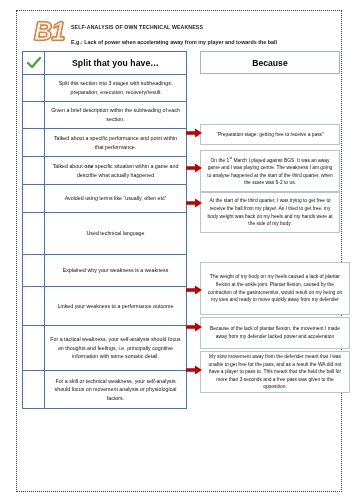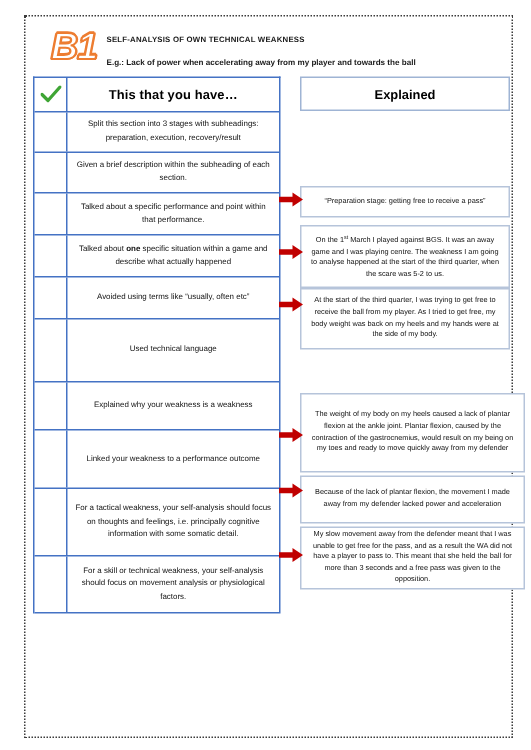--- a/index.html
+++ b/index.html
@@ -159,21 +159,21 @@
   </div>
 
   <div class="checklist">
 
     <div class="row head">
       <div class="cell-check">
         <svg class="tick" width="14" height="12" viewBox="0 0 14 12">
           <path d="M1 6 L5 10 L13 1" stroke="#3FA535" stroke-width="2.2" fill="none" stroke-linecap="round" stroke-linejoin="round"></path>
         </svg>
       </div>
-      <div class="cell-text">This that you have…</div>
+      <div class="cell-text">Split that you have…</div>
     </div>
 
     <div class="row" style="min-height:27px">
       <div class="cell-check"></div>
       <div class="cell-text">Split this section into 3 stages with subheadings: preparation, execution, recovery/result</div>
     </div>
 
     <div class="row" style="min-height:27px">
       <div class="cell-check"></div>
       <div class="cell-text">Given a brief description within the subheading of each section.</div>
@@ -216,21 +216,21 @@
       <div class="cell-text">For a tactical weakness, your self-analysis should focus on thoughts and feelings, i.e. principally cognitive information with some somatic detail.</div>
     </div>
 
     <div class="row" style="min-height:38px">
       <div class="cell-check"></div>
       <div class="cell-text">For a skill or technical weakness, your self-analysis should focus on movement analysis or physiological factors.</div>
     </div>
 
   </div>
 
-  <div class="examples-head">Explained</div>
+  <div class="examples-head">Because</div>
 
   <div class="ex-box" style="left:200px; top:124px; width:140px; height:21px;">“Preparation stage: getting free to receive a pass”</div>
 
   <div class="ex-box" style="left:200px; top:150px; width:140px; height:42px;">
     <span><span>On the 1</span><span class="sup">st</span><span> March I played against BGS. It was an away game and I was playing centre. The weakness I am going to analyse happened at the start of the third quarter, when the scare was 5-2 to us.</span></span>
   </div>
 
   <div class="ex-box" style="left:200px; top:192px; width:140px; height:41px;">At the start of the third quarter, I was trying to get free to receive the ball from my player. As I tried to get free, my body weight was back on my heels and my hands were at the side of my body.</div>
 
   <div class="ex-box" style="left:200px; top:262px; width:150px; height:53px;">The weight of my body on my heels caused a lack of plantar flexion at the ankle joint. Plantar flexion, caused by the contraction of the gastrocnemius, would result on my being on my toes and ready to move quickly away from my defender</div>

